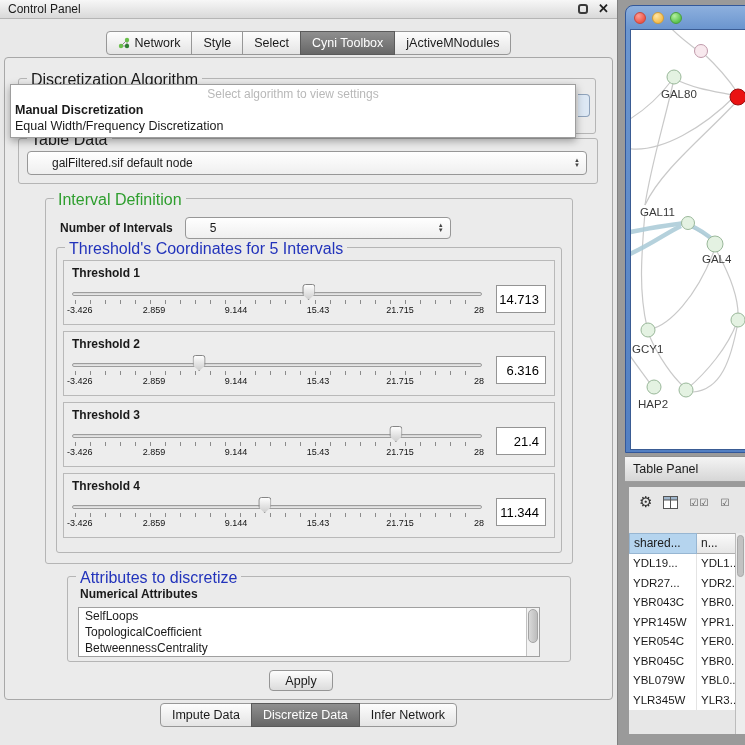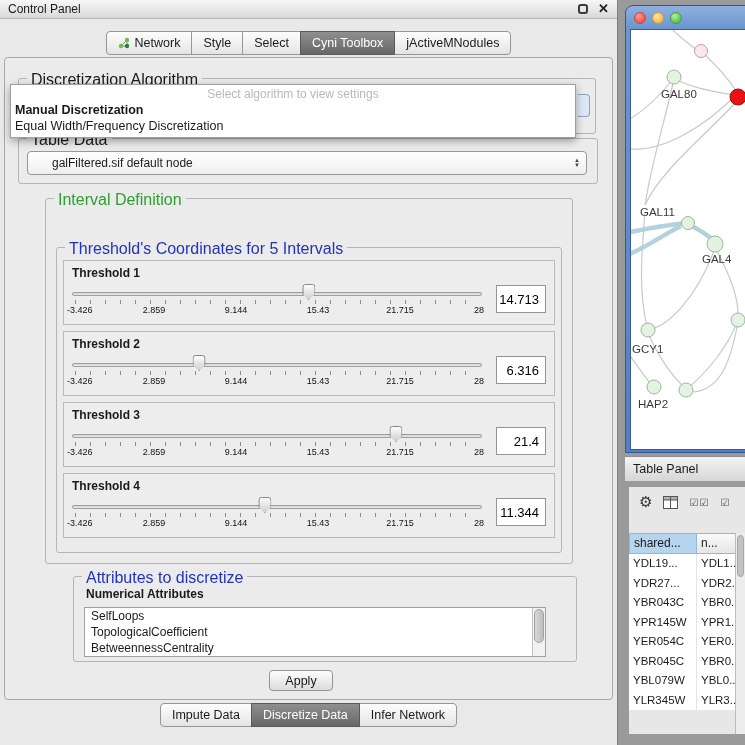--- a/index.html
+++ b/index.html
@@ -130,20 +130,30 @@
         <span class="stepper">
             <span>▲</span>
             <span>▼</span>
           </span>
       </div>
     </div>
 
     <div class="group" style="left:40px; top:140px; width:528px; height:366px;">
       <span class="glabel gl-green">Interval Definition</span>
 
+      <div style="display:flex; align-items:center; gap:12px; margin:18px 0 0 14px;">
+        <span style="font-size:12px; font-weight:bold;">Number of Intervals</span>
+        <div class="combo" style="width:266px; height:22px;">
+          <span>5</span>
+          <span class="stepper">
+              <span>▲</span>
+              <span>▼</span>
+            </span>
+        </div>
+      </div>
 
       <div class="group" style="left:10px; top:48px; width:506px; height:306px;">
         <span class="glabel gl-blue">Threshold's Coordinates for 5 Intervals</span>
 
         <div class="th-panel" style="margin-top:12px;">
           <div class="th-label">Threshold 1</div>
           <div class="th-row">
             <div class="slider">
               <div class="track"></div>
               <div class="thumb" style="left: 57.7%;"></div>
@@ -216,21 +226,21 @@
                 <span style="left:80%">21.715</span>
                 <span style="left:100%">28</span>
               </div>
             </div>
             <input class="vbox" value="11.344" style="">
           </div>
         </div>
       </div>
     </div>
 
-    <div class="group" style="left:68px; top:518px; width:504px; height:86px;">
+    <div class="group" style="left:62px; top:518px; width:504px; height:86px;">
       <span class="glabel gl-blue">Attributes to discretize</span>
       <div style="font-size:12px; font-weight:bold; margin:10px 0 0 12px;">Numerical Attributes</div>
       <div class="attr-list">
         <div class="attr-item">SelfLoops</div>
         <div class="attr-item">TopologicalCoefficient</div>
         <div class="attr-item">BetweennessCentrality</div>
         <div class="attr-scroll">
             <div class="attr-thumb"></div>
           </div>
       </div>

